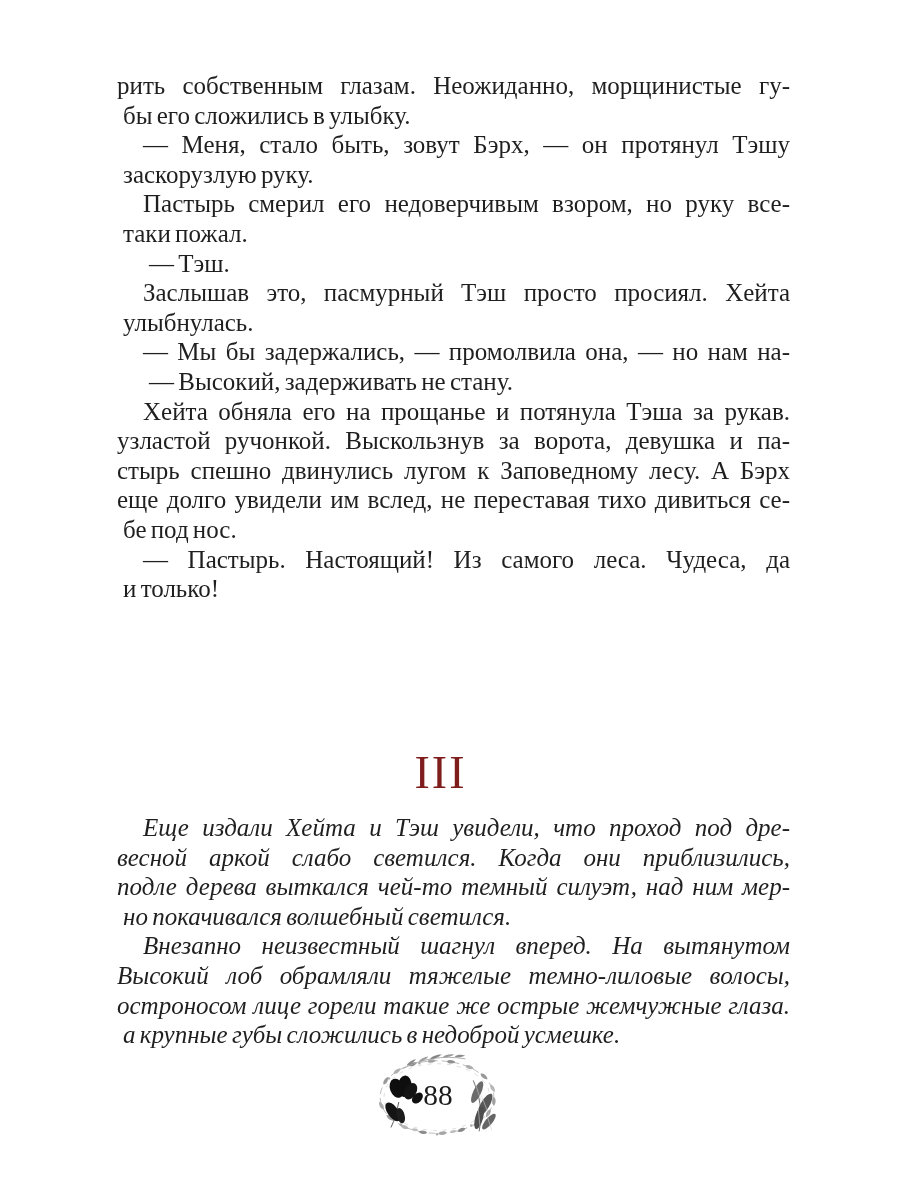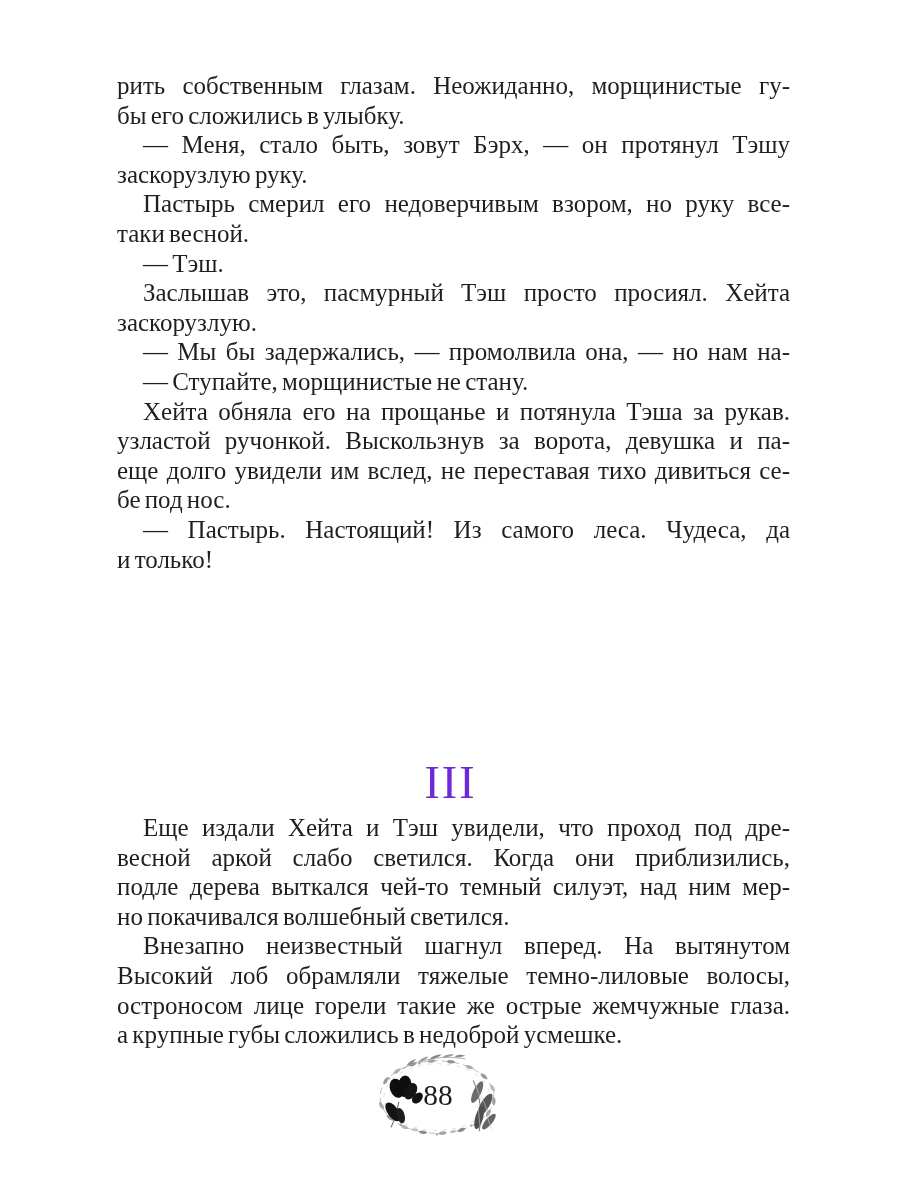--- a/index.html
+++ b/index.html
@@ -13,48 +13,49 @@
     overflow: hidden;
   }
   .textcol {
     position: absolute;
     left: 117px;
     width: 673px;
     font-size: 25px;
     line-height: 29.6px;
   }
   #section-1 { top: 71px; }
-  #section-2 { top: 813px; }
+  #section-2 { top: 813px; font-style: italic; }
   .para { margin: 0; }
   .line {
     text-align: justify;
     text-align-last: justify;
     -moz-text-align-last: justify;
     word-spacing: -2px;
     white-space: normal;
   }
   .line.last {
     text-align: left;
     text-align-last: left;
+    margin-left: 6px;
     -moz-text-align-last: left;
   }
   .para.indent .line:first-child { text-indent: 26px; }
   .chapter-heading {
     position: absolute;
     left: 117px;
     top: 744px;
     width: 673px;
-    margin: 11px;
+    margin: 1px;
     text-align: center;
     font-size: 46px;
     line-height: 56px;
     font-weight: normal;
     letter-spacing: 2px;
     transform: translateX(-14px);
-    color: #6d28d9;
+    color: #7f1d1d;
   }
   .ornament {
     position: absolute;
     left: 362px;
     top: 1051px;
     width: 150px;
     height: 98px;
   }
   .page-number-text {
     font-family: "Liberation Serif", "DejaVu Serif", serif;
@@ -69,38 +70,39 @@
       <div class="para">
         <div class="line">рить собственным глазам. Неожиданно, морщинистые гу-</div>
         <div class="line last">бы его сложились в улыбку.</div>
       </div>
       <div class="para indent">
         <div class="line">— Меня, стало быть, зовут Бэрх, — он протянул Тэшу</div>
         <div class="line last">заскорузлую руку.</div>
       </div>
       <div class="para indent">
         <div class="line">Пастырь смерил его недоверчивым взором, но руку все-</div>
-        <div class="line last">таки весной.</div>
+        <div class="line last">таки пожал.</div>
       </div>
       <div class="para indent">
         <div class="line last">— Тэш.</div>
       </div>
       <div class="para indent">
         <div class="line">Заслышав это, пасмурный Тэш просто просиял. Хейта</div>
-        <div class="line last">заскорузлую.</div>
+        <div class="line last">улыбнулась.</div>
       </div>
       <div class="para indent">
         <div class="line">— Мы бы задержались, — промолвила она, — но нам на-</div>
       </div>
       <div class="para indent">
-        <div class="line last">— Ступайте, морщинистые не стану.</div>
+        <div class="line last">— Высокий, задерживать не стану.</div>
       </div>
       <div class="para indent">
         <div class="line">Хейта обняла его на прощанье и потянула Тэша за рукав.</div>
         <div class="line">узластой ручонкой. Выскользнув за ворота, девушка и па-</div>
+        <div class="line">стырь спешно двинулись лугом к Заповедному лесу. А Бэрх</div>
         <div class="line">еще долго увидели им вслед, не переставая тихо дивиться се-</div>
         <div class="line last">бе под нос.</div>
       </div>
       <div class="para indent">
         <div class="line">— Пастырь. Настоящий! Из самого леса. Чудеса, да</div>
         <div class="line last">и только!</div>
       </div>
     </div>
 
   <h2 class="chapter-heading">III</h2>

